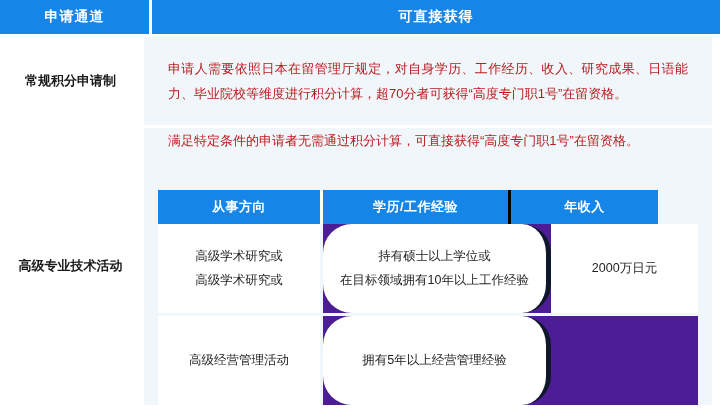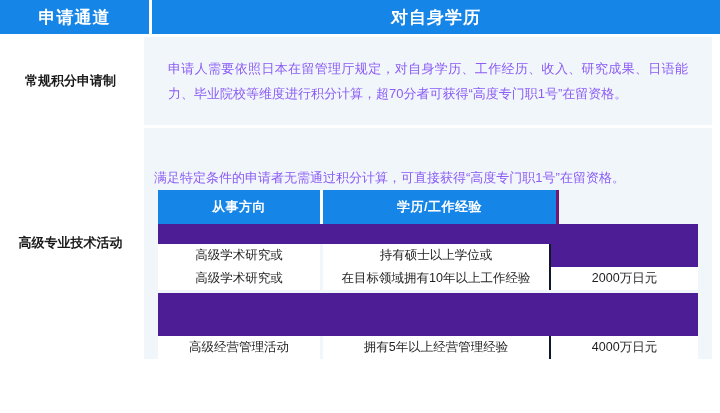--- a/index.html
+++ b/index.html
@@ -24,21 +24,21 @@
 
   
   .hdr-row {
     display: flex;
     width: 720px;
     height: 34px;
   }
   .hdr-cell {
     background: #1685e8;
     color: #ffffff;
-    font-size: 17px;
+    font-size: 14px;
     font-weight: bold;
     display: flex;
     align-items: center;
     justify-content: center;
     letter-spacing: 1px;
     box-sizing: border-box;
   }
   .hdr-left {
     width: 152px;
     border-right: 3px solid #ffffff;
@@ -82,34 +82,34 @@
 
   .row1 { height: 88px; }
   .row1 .content-cell {
     display: flex;
     align-items: center;
     padding: 0 24px;
   }
   .para {
     font-size: 13px;
     line-height: 1.95;
-    color: #8b5cf6;
+    color: #b91c1c;
     text-align: justify;
   }
 
   .row2 { }
   .row2 .content-cell {
     background: #f1f6fb;
     padding: 0;
   }
   .intro {
     height: 62px;
     display: flex;
-    align-items: flex-end;
-    padding: 0 10px;
+    align-items: flex-start;
+    padding: 0 24px;
     box-sizing: border-box;
     background: #f1f6fb;
   }
   .intro .para { text-align: left; }
 
   
   .inner-table {
     width: 568px;
     box-sizing: border-box;
     background: #f1f6fb;
@@ -124,58 +124,57 @@
     color: #ffffff;
     font-size: 13px;
     font-weight: bold;
     display: flex;
     align-items: center;
     justify-content: center;
     box-sizing: border-box;
     letter-spacing: 0.5px;
   }
   .ih-c1 { width: 165px; border-right: 3px solid #ffffff; }
-  .ih-c2 { width: 236px; border-right: 3px solid #701a75; }
+  .ih-c2 { width: 188px; border-right: 3px solid #000000; }
   .ih-c3 { width: 147px; }
 
   .inner-row {
     display: flex;
-    height: 66px;
+    height: 89px;
     background: #4c1d95;
-    align-items: flex-end;
   }
   .inner-row .ic {
     background: #ffffff;
     font-size: 12.5px;
     color: #1f1f1f;
     display: flex;
     flex-direction: column;
     align-items: center;
     justify-content: center;
     text-align: center;
     line-height: 1.85;
     box-sizing: border-box;
   }
   .ic-c1 { width: 165px; border-right: 3px solid #f1f6fb; }
-  .ic-c2 { width: 228px; border-right: 2px solid #0f172a; }
+  .ic-c2 { width: 228px; border-right: 5px solid #0f172a; border-radius: 29px; }
   .ic-c3 { width: 147px; }
   .inner-row-sep {
     height: 3px;
     background: #f1f6fb;
     width: 540px;
   }
 </style>
 </head>
 <body>
 
 <div class="sheet">
 
   <div class="hdr-row">
     <div class="hdr-cell hdr-left">申请通道</div>
-    <div class="hdr-cell hdr-right">对自身学历</div>
+    <div class="hdr-cell hdr-right">可直接获得</div>
   </div>
 
   <div class="row-sep"></div>
 
   <div class="body-row row1">
     <div class="label-cell">常规积分申请制</div>
     <div class="content-cell">
       <div class="para">申请人需要依照日本在留管理厅规定，对自身学历、工作经历、收入、研究成果、日语能力、毕业院校等维度进行积分计算，超70分者可获得“高度专门职1号”在留资格。</div>
     </div>
   </div>
@@ -189,20 +188,21 @@
     <div class="content-cell">
 
       <div class="intro">
         <div class="para">满足特定条件的申请者无需通过积分计算，可直接获得“高度专门职1号”在留资格。</div>
       </div>
 
       <div class="inner-table">
         <div class="inner-head">
           <div class="ih ih-c1">从事方向</div>
           <div class="ih ih-c2">学历/工作经验</div>
+          <div class="ih ih-c3">年收入</div>
         </div>
 
         <div class="inner-row">
           <div class="ic ic-c1">
             <span>高级学术研究或</span>
             <span>高级学术研究或</span>
           </div>
           <div class="ic ic-c2">
             <span>持有硕士以上学位或</span>
             <span>在目标领域拥有10年以上工作经验</span>
@@ -212,20 +212,19 @@
 
         <div class="inner-row-sep"></div>
 
         <div class="inner-row">
           <div class="ic ic-c1">
             <span>高级经营管理活动</span>
           </div>
           <div class="ic ic-c2">
             <span>拥有5年以上经营管理经验</span>
           </div>
-          <div class="ic ic-c3">4000万日元</div>
         </div>
       </div>
 
     </div>
   </div>
 
 </div>
 
 </body></html>

